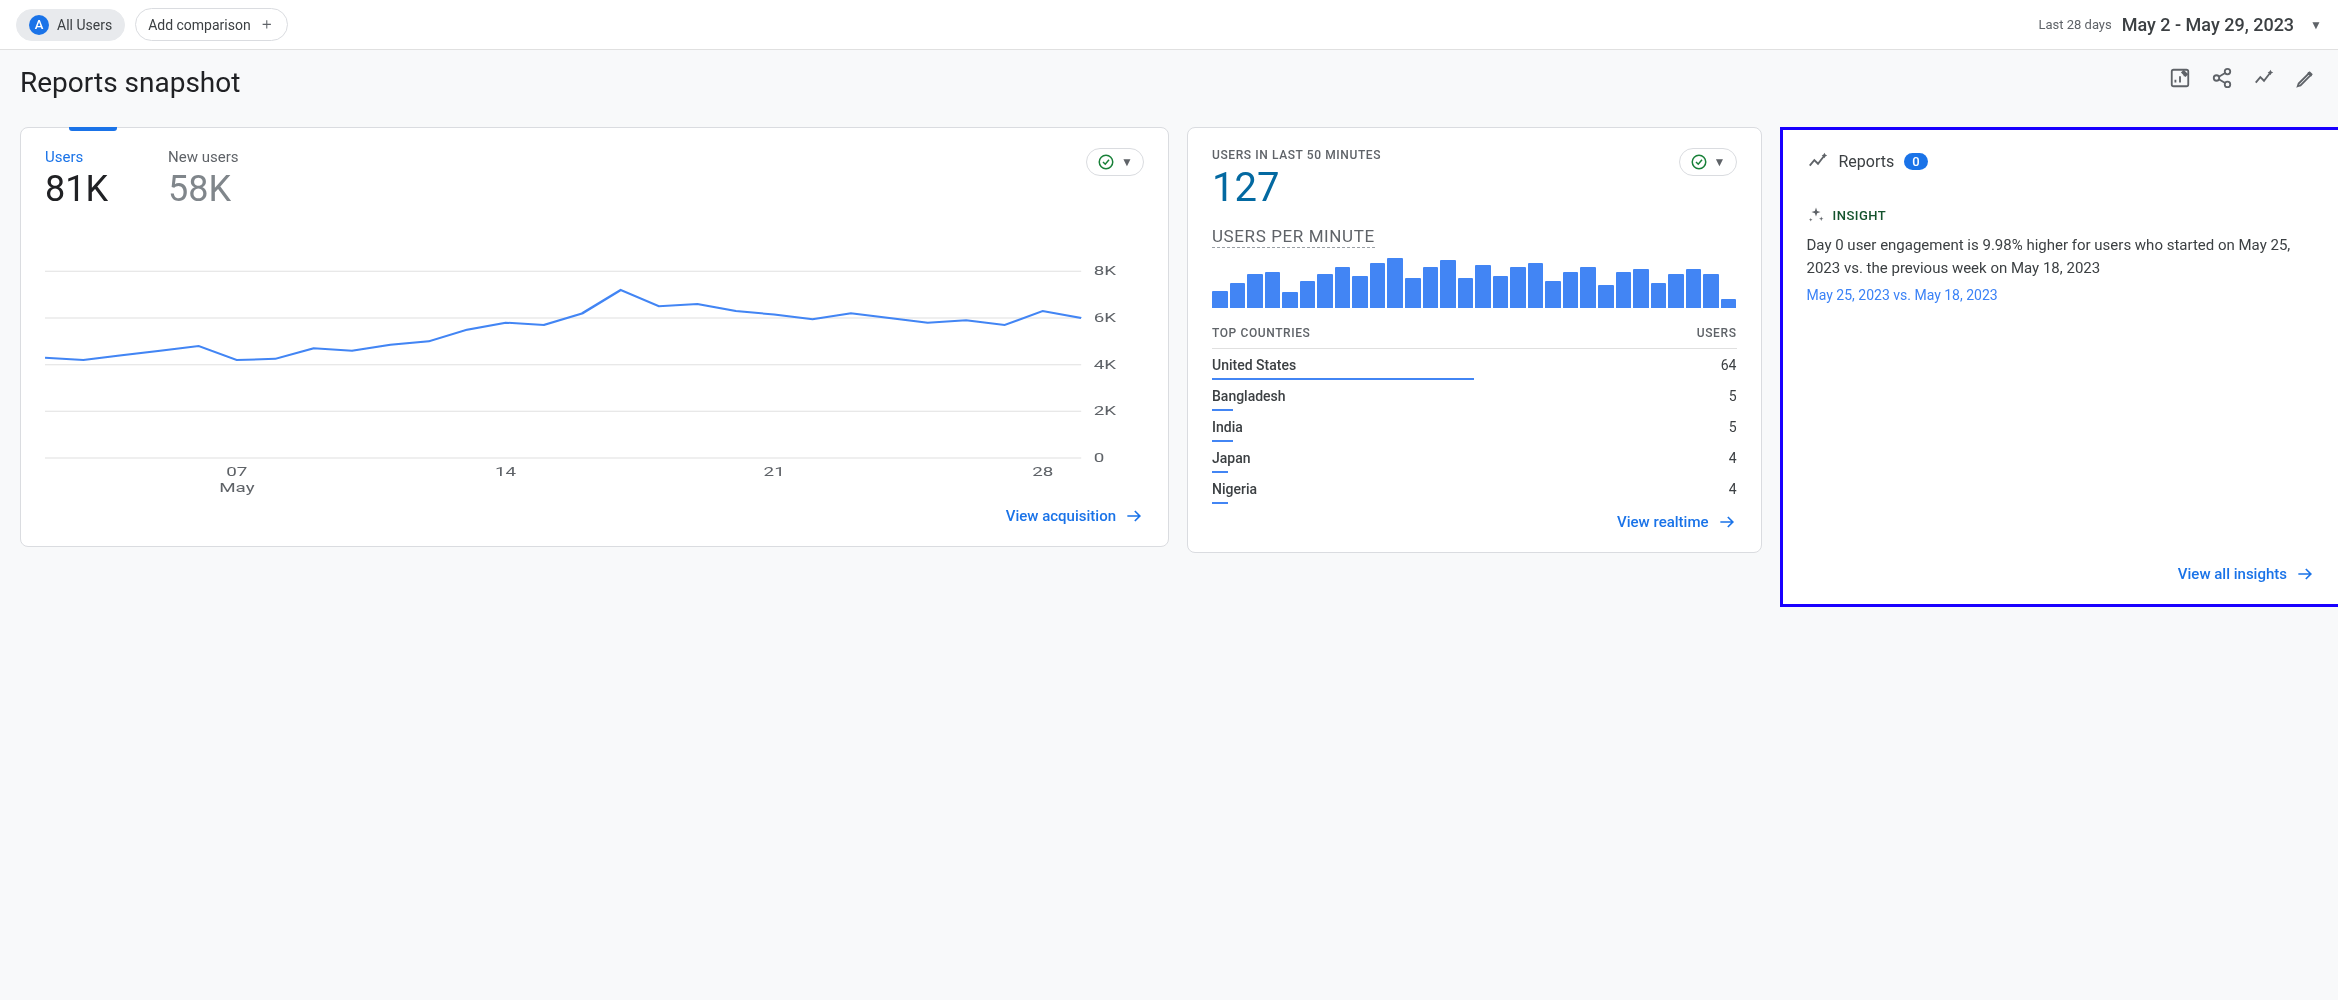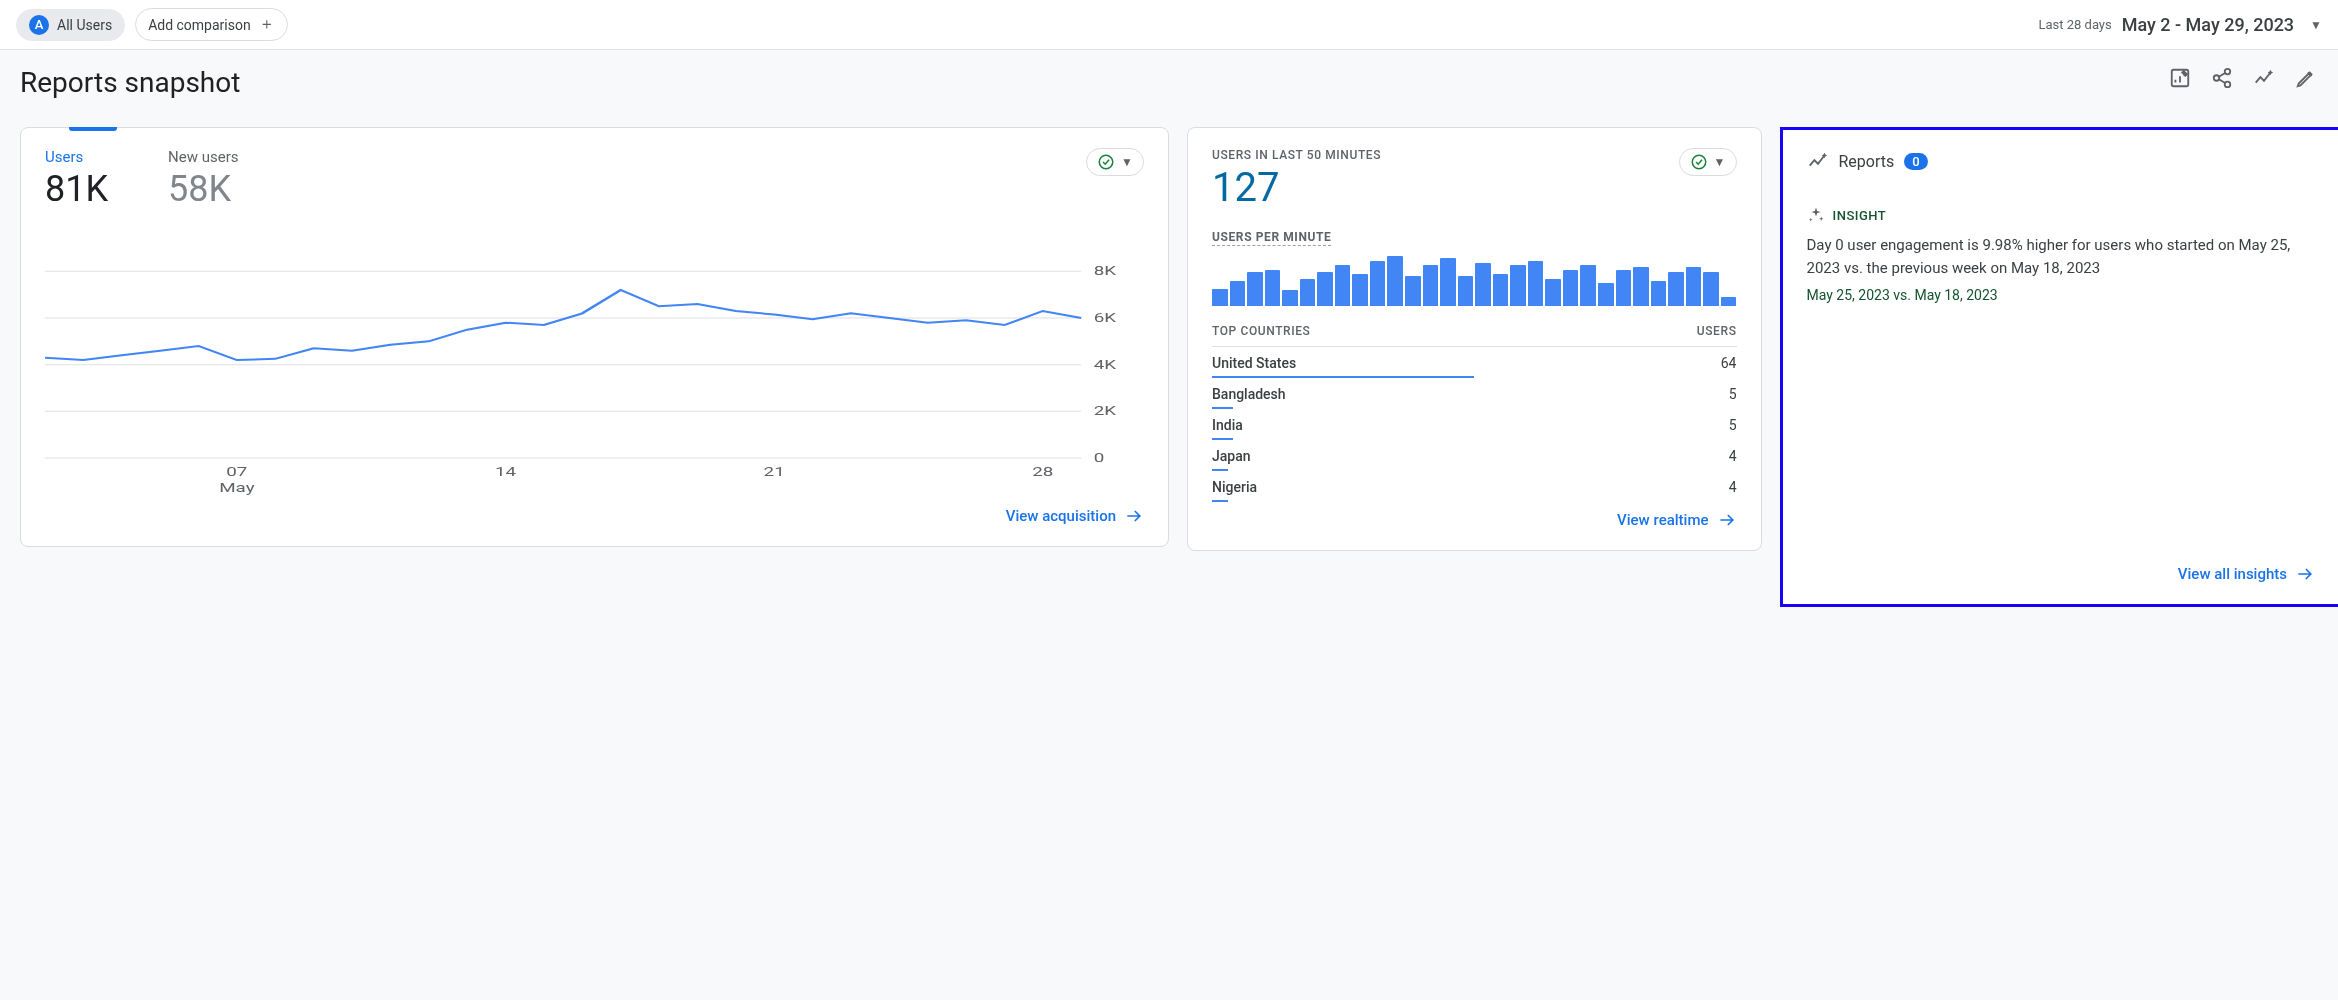--- a/index.html
+++ b/index.html
@@ -43,39 +43,39 @@
 .axis-text { font-size: 12px; fill: #5f6368; }
 .grid-line { stroke: #e0e0e0; stroke-width: 1; }
 .data-line { stroke: #4285f4; stroke-width: 2; fill: none; }
 
 .card-footer { display: flex; justify-content: flex-end; margin-top: 8px; text-align: right; }
 .link-btn { display: inline-flex; align-items: center; gap: 8px; color: #1a73e8; font-size: 15px; font-weight: 500; cursor: pointer; }
 .arrow-right { color: #1a73e8; }
 
 .rt-label { font-size: 12px; letter-spacing: 0.6px; color: #5f6368; font-weight: 500; }
 .rt-value { font-size: 40px; font-weight: 400; color: #0369a1; margin-top: 6px; margin-bottom: 18px; line-height: 1; }
-.rt-sublabel { font-size: 12px; letter-spacing: 0.6px; color: #5f6368; font-weight: 700; border-bottom: 1px dashed #9aa0a6; display: inline-block; padding-bottom: 1px; margin-bottom: 10px; }
+.rt-sublabel { font-size: 17px; letter-spacing: 0.6px; color: #5f6368; font-weight: 400; border-bottom: 1px dashed #9aa0a6; display: inline-block; padding-bottom: 1px; margin-bottom: 10px; }
 
 .bar-chart { width: 100%; height: 50px; display: flex; align-items: flex-end; gap: 2px; margin-bottom: 18px; }
 .bar { background: #4285f4; flex: 1; border-radius: 1px 1px 0 0; }
 
 .country-header { display: flex; justify-content: space-between; font-size: 12px; letter-spacing: 0.6px; color: #5f6368; font-weight: 500; padding-bottom: 8px; border-bottom: 1px solid #e0e0e0; }
 .country-row { display: flex; justify-content: space-between; align-items: flex-start; padding: 8px 0 1px 0; font-size: 14px; color: #3c4043; }
 .country-name { font-weight: 500; }
 .country-bar-track { height: 2px; background: transparent; margin-top: 4px; position: relative; }
 .country-bar-fill { height: 2px; background: #4285f4; }
 
 .insights-header { display: flex; align-items: center; gap: 10px; font-size: 16px; color: #3c4043; }
 .insights-header .badge-count { background: #1a73e8; color: #fff; border-radius: 10px; padding: 1px 8px; font-size: 13px; font-weight: 500; }
 .sparkle-trend-icon svg { width: 22px; height: 22px; }
 
 .insight-block { margin-top: 34px; }
 .insight-tag { display: flex; align-items: center; gap: 8px; font-size: 13px; letter-spacing: 0.5px; color: #14532d; font-weight: 500; margin-bottom: 10px; }
 .insight-text { font-size: 15px; color: #3c4043; line-height: 1.5; }
-.insight-date { font-size: 14px; color: #14532d; margin-top: 8px; }
+.insight-date { font-size: 14px; color: #3b82f6; margin-top: 8px; }
 
 .card.insights .card-footer { position: absolute; bottom: 20px; right: 36px; }
 .card.insights { min-height: 480px; }
 
 svg { display: block; }
 </style>
 </head>
 <body>
 
 <div class="topbar">

